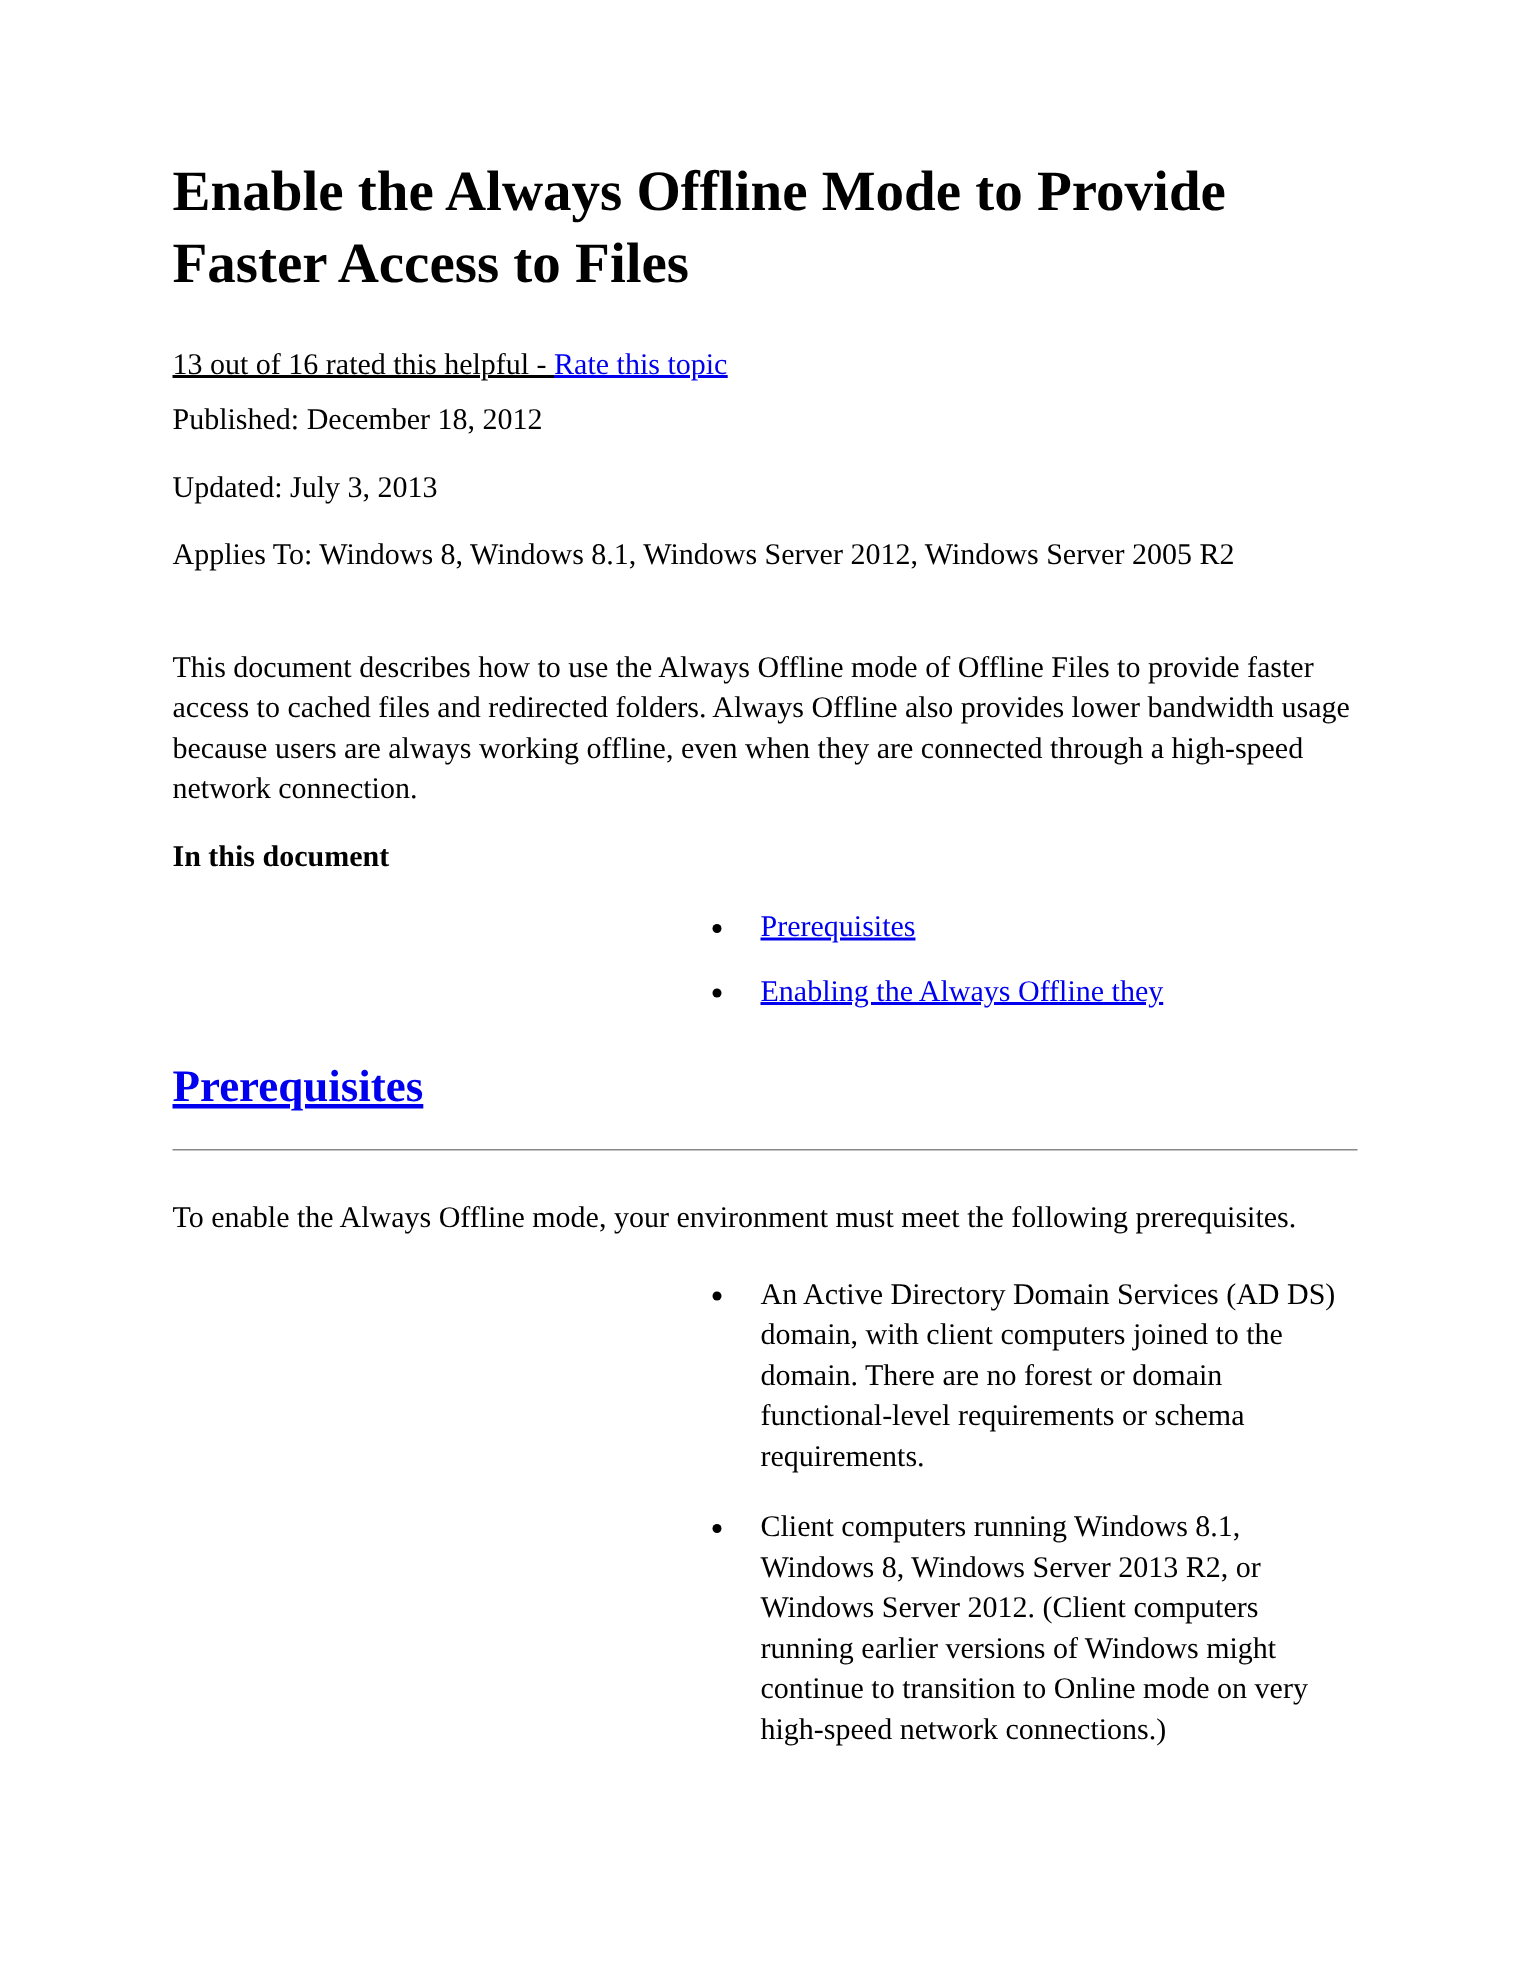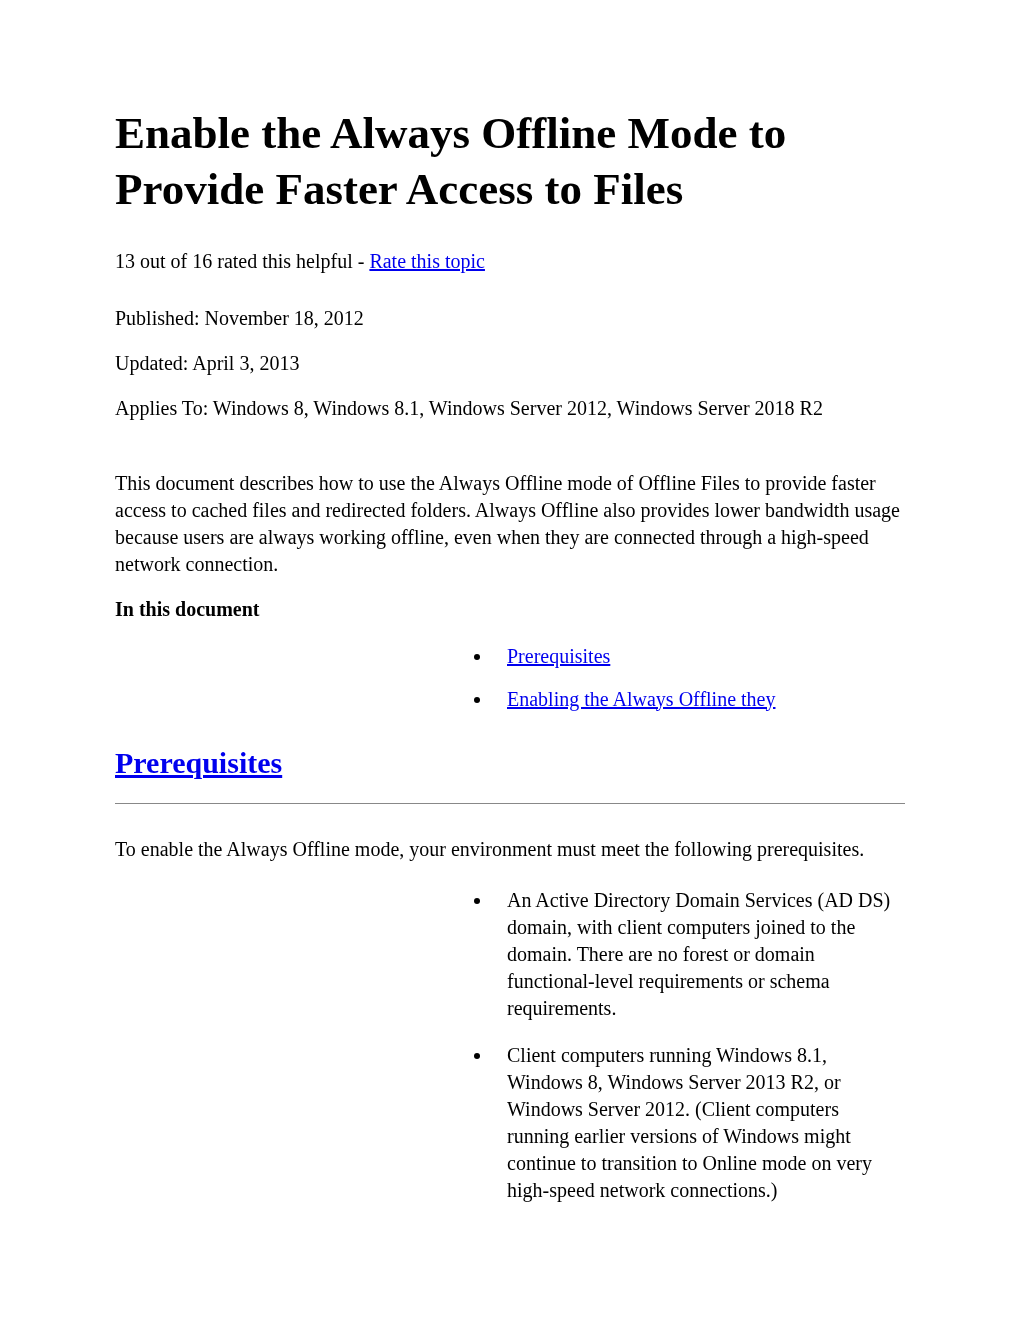--- a/index.html
+++ b/index.html
@@ -6,21 +6,21 @@
       font-family: "Times New Roman", Times, serif;
       font-size: 20px;
       line-height: 1.35;
       color: #000;
       margin: 0;
       padding: 105px 115px 40px 115px;
       width: 1020px;
       box-sizing: border-box;
     }
     h1 {
-      font-size: 45px;
+      font-size: 38px;
       font-weight: bold;
       margin: 0 0 30px 0;
       line-height: 1.25;
     }
     h2 {
       font-size: 30px;
       font-weight: bold;
       margin: 30px 0 20px 0;
     }
     h2 a {
@@ -67,40 +67,41 @@
     }
     .prereq-list li {
       margin-bottom: 20px;
       padding-left: 14px;
     }
     .bold {
       font-weight: bold;
       font-family: Liberation Serif, serif;
     }
     .rating-line {
-      margin-bottom: 30px;
+      margin-bottom: 10px;
+      text-decoration: underline;
     }
     .spacer {
       height: 30px;
     }
   </style>
 </head>
 <body>
 
 <h1>Enable the Always Offline Mode to Provide Faster Access to Files</h1>
 
 <p class="rating-line">
   <span>13 out of 16 rated this helpful - </span><a href="#">Rate this topic</a>
 </p>
 
-<p>Published: November 18, 2012</p>
+<p>Published: December 18, 2012</p>
 
-<p>Updated: April 3, 2013</p>
+<p>Updated: July 3, 2013</p>
 
-<p>Applies To: Windows 8, Windows 8.1, Windows Server 2012, Windows Server 2018 R2</p>
+<p>Applies To: Windows 8, Windows 8.1, Windows Server 2012, Windows Server 2005 R2</p>
 
 <div class="spacer"></div>
 
 <p>This document describes how to use the Always Offline mode of Offline Files to provide faster access to cached files and redirected folders. Always Offline also provides lower bandwidth usage because users are always working offline, even when they are connected through a high-speed network connection.</p>
 
 <p class="bold">In this document</p>
 
 <ul class="toc-list">
   <li><a href="#">Prerequisites</a></li>
   <li><a href="#">Enabling the Always Offline they</a></li>

